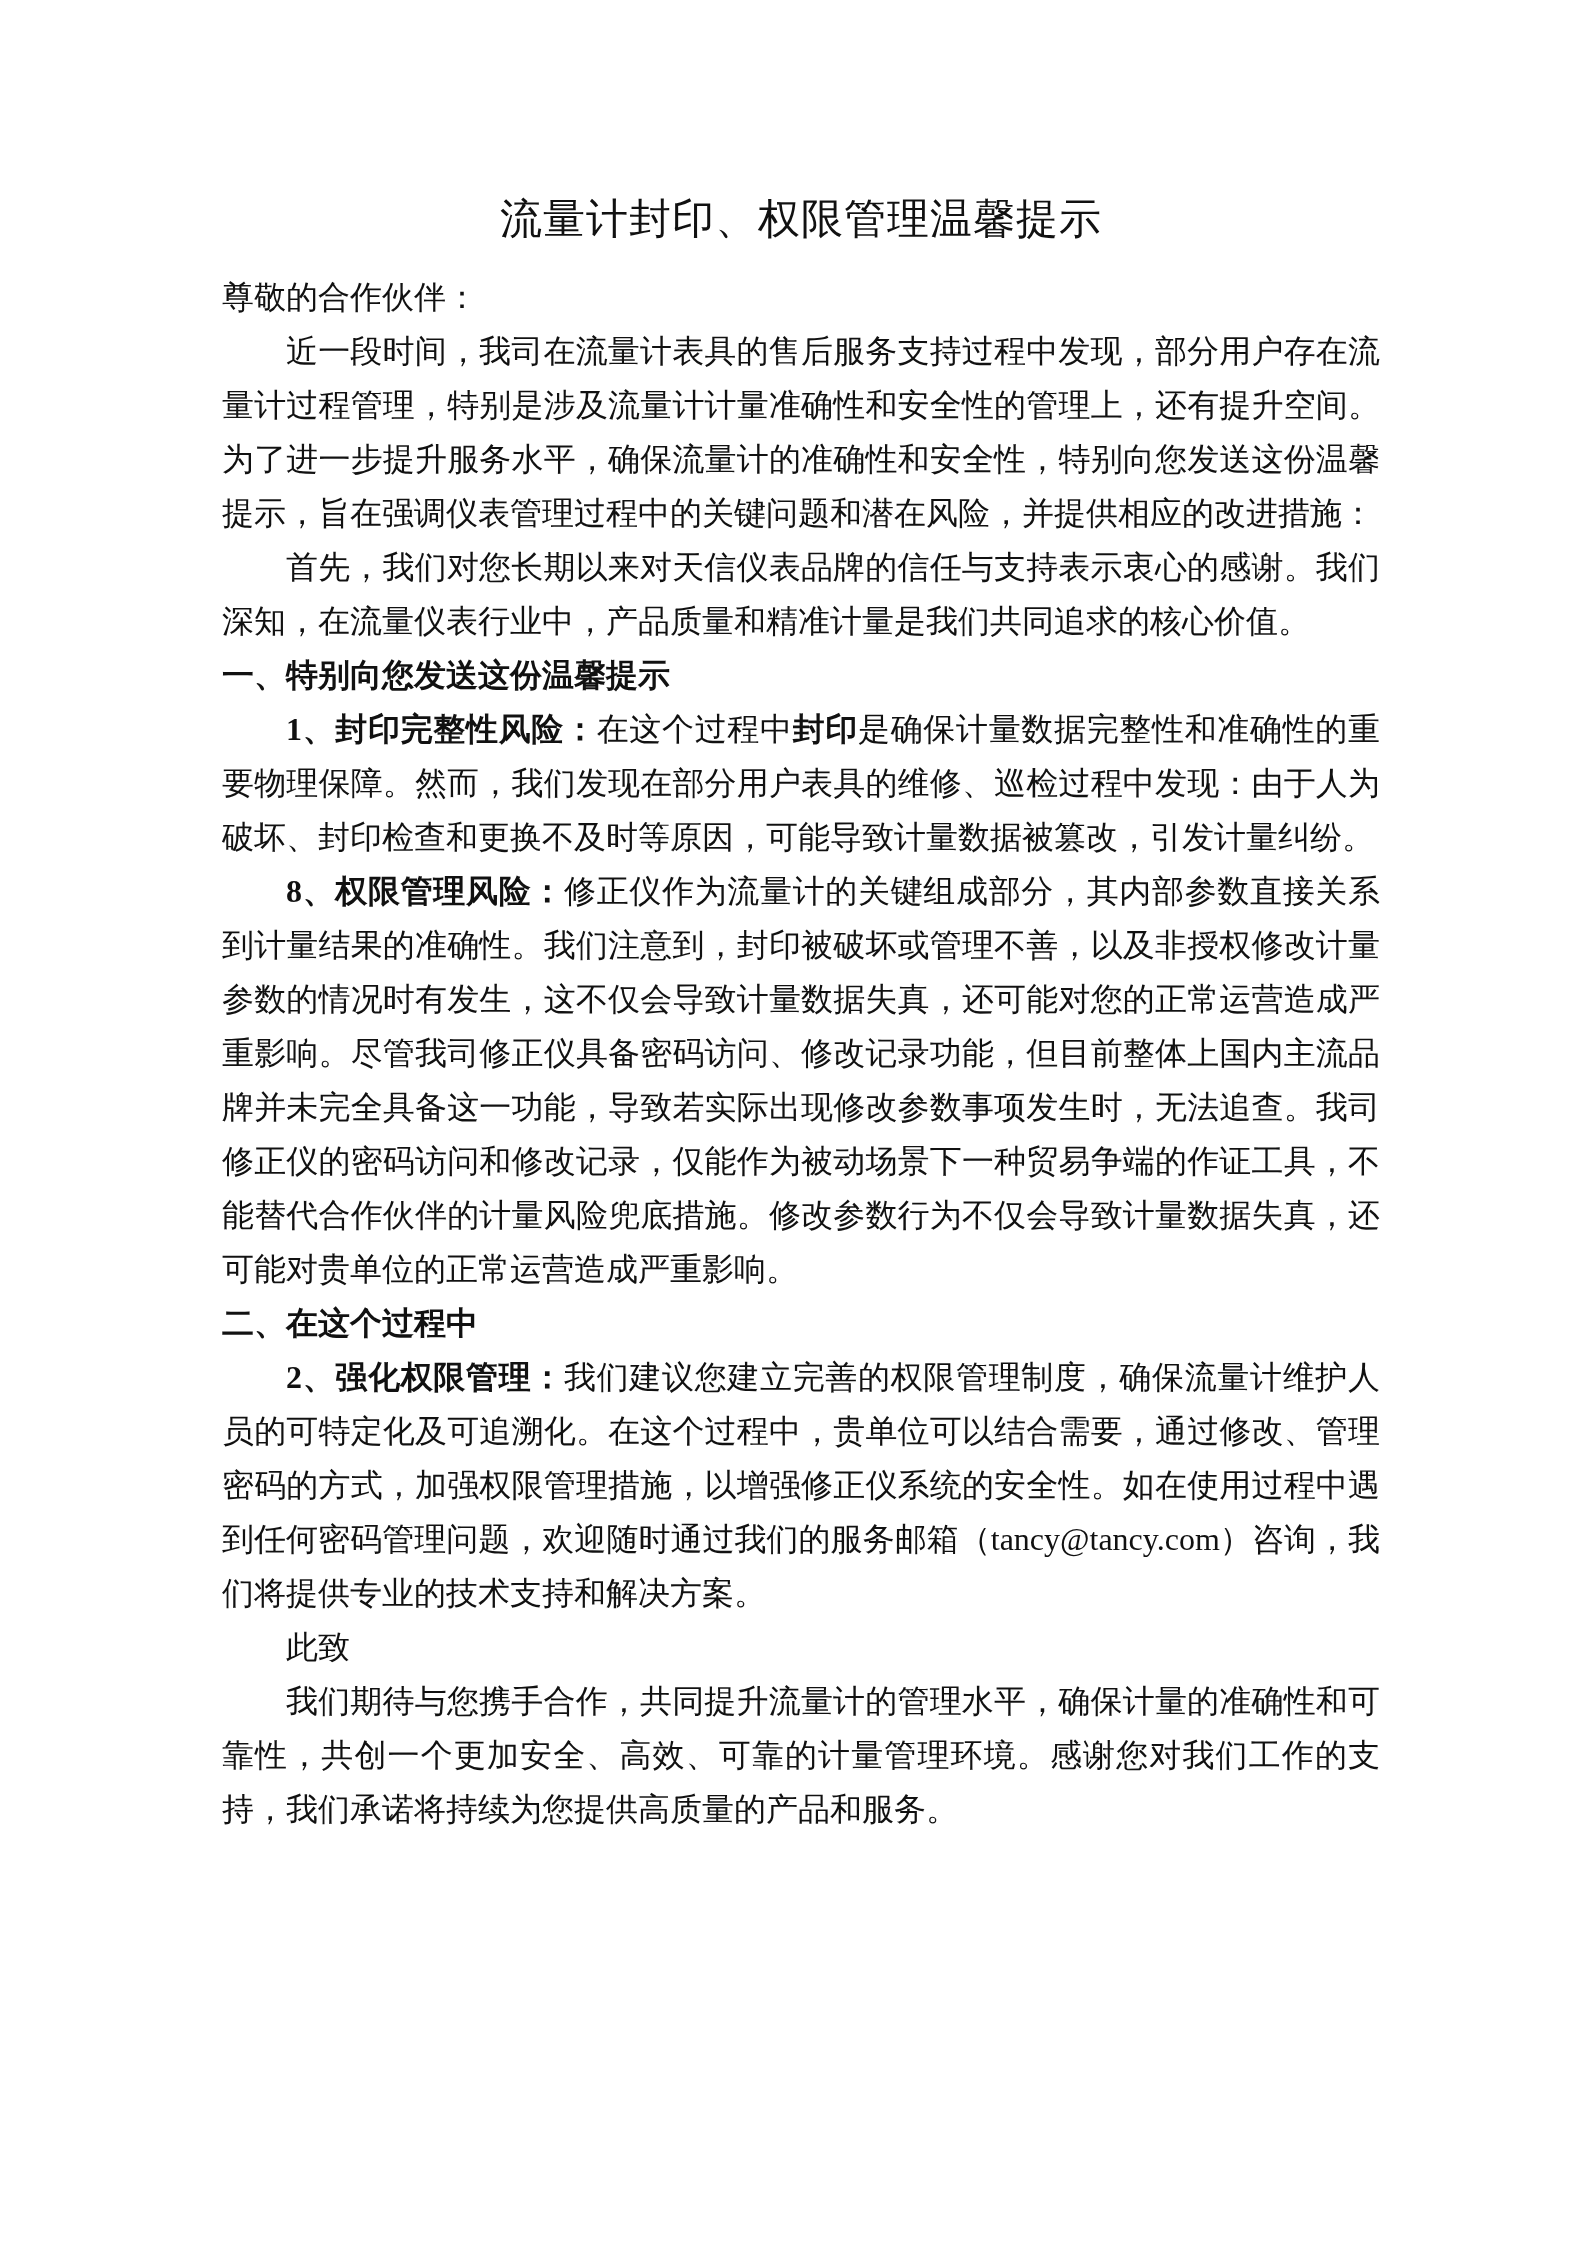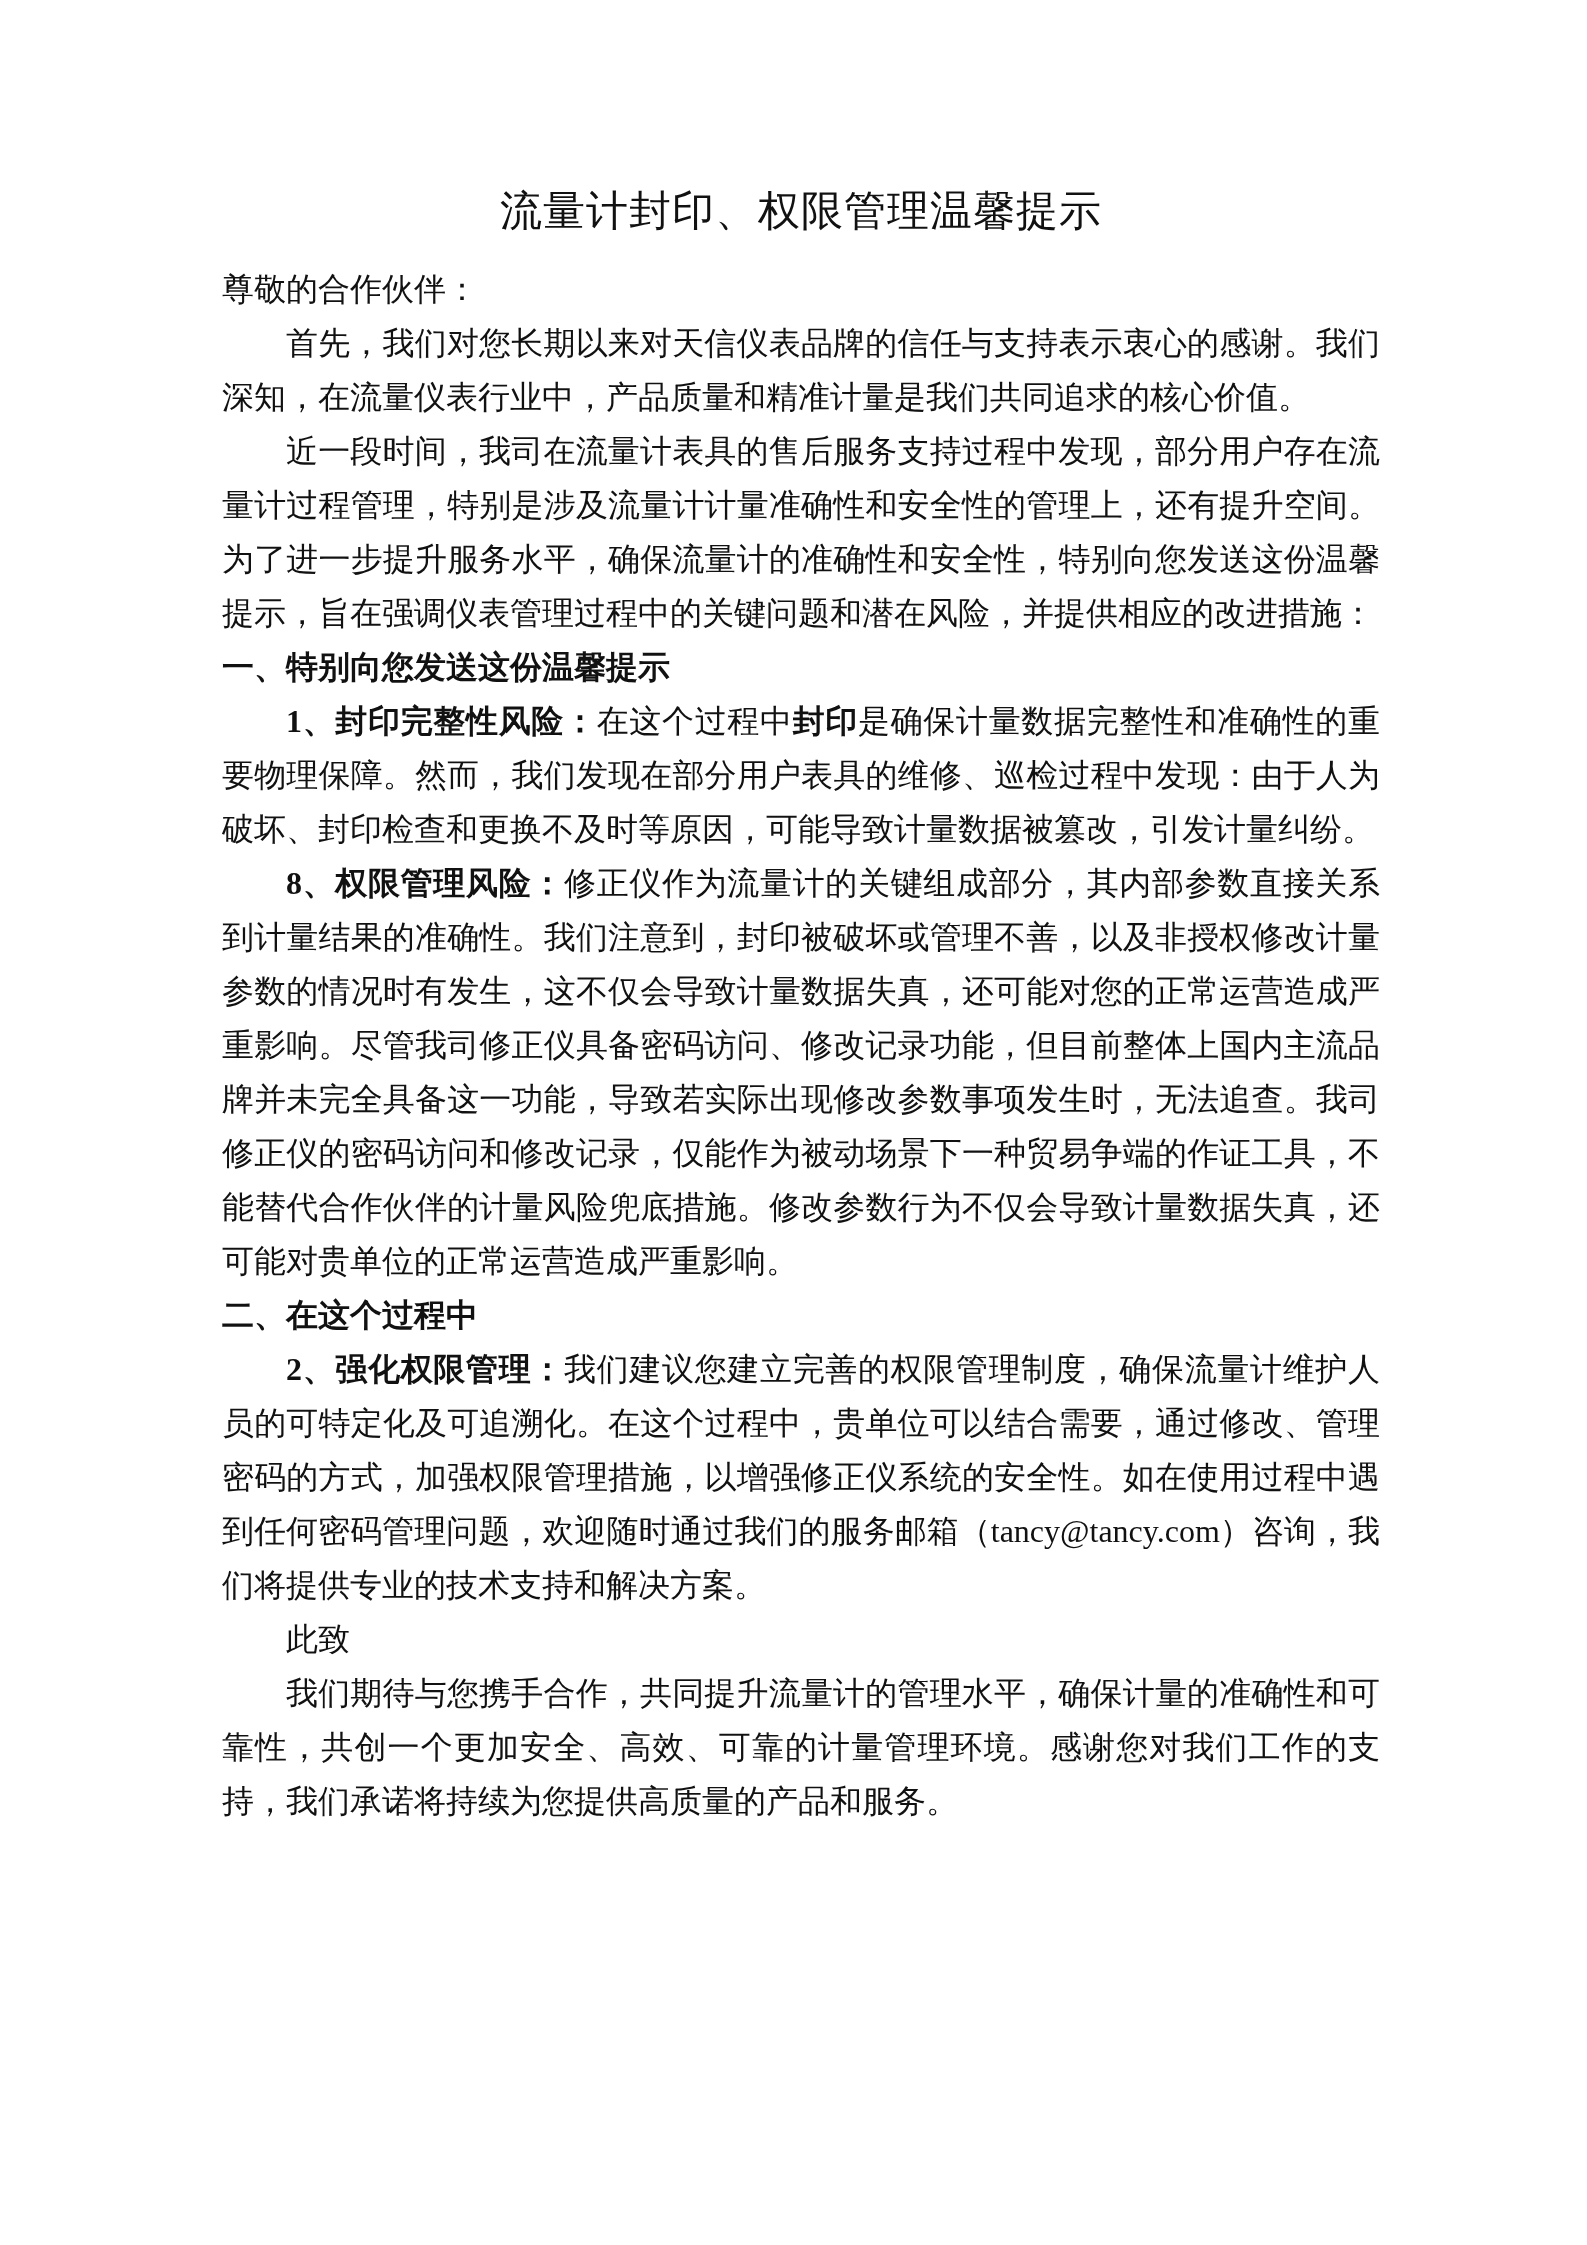--- a/index.html
+++ b/index.html
@@ -15,21 +15,21 @@
     color: #1a1a1a;
     overflow: hidden;
   }
   .content {
     position: absolute;
     left: 222px;
     top: 0;
     width: 1158px;
   }
   .doc-title {
-    margin: 0;
+    margin: 8px;
     padding-top: 186px;
     text-align: center;
     font-family: "Liberation Sans", "DejaVu Sans", sans-serif;
     font-weight: 400;
     font-size: 42px;
     line-height: 50px;
     letter-spacing: 1px;
     color: #111;
   }
   .doc-body {
@@ -54,22 +54,22 @@
   }
 </style>
 </head>
 <body>
 
 <div class="page">
   <div class="content">
     <h1 class="doc-title">流量计封印、权限管理温馨提示</h1>
     <div class="doc-body">
         <p class=""><span>尊敬的合作伙伴：</span></p>
+        <p class="indent "><span>近一段时间，我司在流量计表具的售后服务支持过程中发现，部分用户存在流量计过程管理，特别是涉及流量计计量准确性和安全性的管理上，还有提升空间。为了进一步提升服务水平，确保流量计的准确性和安全性，特别向您发送这份温馨提示，旨在强调仪表管理过程中的关键问题和潜在风险，并提供相应的改进措施：</span></p>
         <p class="indent "><span>首先，我们对您长期以来对天信仪表品牌的信任与支持表示衷心的感谢。我们深知，在流量仪表行业中，产品质量和精准计量是我们共同追求的核心价值。</span></p>
-        <p class="indent "><span>近一段时间，我司在流量计表具的售后服务支持过程中发现，部分用户存在流量计过程管理，特别是涉及流量计计量准确性和安全性的管理上，还有提升空间。为了进一步提升服务水平，确保流量计的准确性和安全性，特别向您发送这份温馨提示，旨在强调仪表管理过程中的关键问题和潜在风险，并提供相应的改进措施：</span></p>
         <p class="heading"><span class="bold">一、特别向您发送这份温馨提示</span></p>
         <p class="indent "><span class="bold">1、封印完整性风险：</span><span>在这个过程中</span><span class="bold">封印</span><span>是确保计量数据完整性和准确性的重要物理保障。然而，我们发现在部分用户表具的维修、巡检过程中发现：由于人为破坏、封印检查和更换不及时等原因，可能导致计量数据被篡改，引发计量纠纷。</span></p>
         <p class="indent "><span class="bold">8、权限管理风险：</span><span>修正仪作为流量计的关键组成部分，其内部参数直接关系到计量结果的准确性。我们注意到，封印被破坏或管理不善，以及非授权修改计量参数的情况时有发生，这不仅会导致计量数据失真，还可能对您的正常运营造成严重影响。尽管我司修正仪具备密码访问、修改记录功能，但目前整体上国内主流品牌并未完全具备这一功能，导致若实际出现修改参数事项发生时，无法追查。我司修正仪的密码访问和修改记录，仅能作为被动场景下一种贸易争端的作证工具，不能替代合作伙伴的计量风险兜底措施。修改参数行为不仅会导致计量数据失真，还可能对贵单位的正常运营造成严重影响。</span></p>
         <p class="heading"><span class="bold">二、在这个过程中</span></p>
         <p class="indent "><span class="bold">2、强化权限管理：</span><span>我们建议您建立完善的权限管理制度，确保流量计维护人员的可特定化及可追溯化。在这个过程中，贵单位可以结合需要，通过修改、管理密码的方式，加强权限管理措施，以增强修正仪系统的安全性。如在使用过程中遇到任何密码管理问题，欢迎随时通过我们的服务邮箱（tancy@tancy.com）咨询，我们将提供专业的技术支持和解决方案。</span></p>
         <p class="indent "><span>此致</span></p>
         <p class="indent "><span>我们期待与您携手合作，共同提升流量计的管理水平，确保计量的准确性和可靠性，共创一个更加安全、高效、可靠的计量管理环境。感谢您对我们工作的支持，我们承诺将持续为您提供高质量的产品和服务。</span></p>
       </div>
   </div>
 </div>

